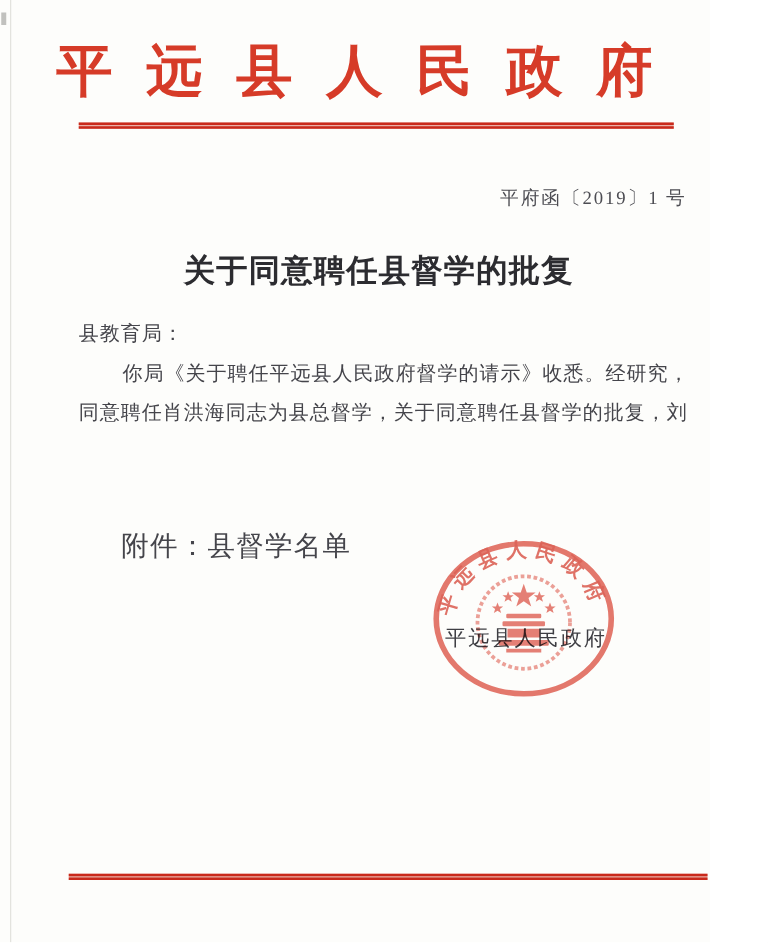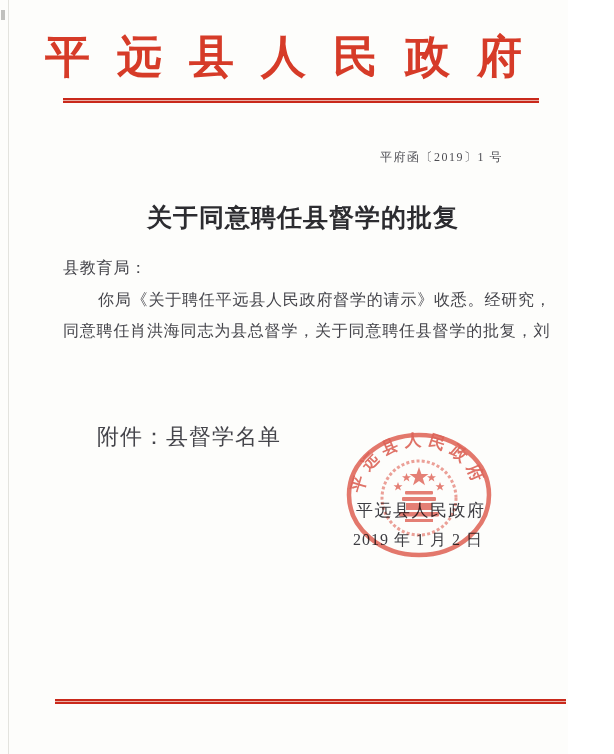--- a/index.html
+++ b/index.html
@@ -54,23 +54,23 @@
     height: 1px;
     background: #e9b0a6;
     border-top: 2px solid #c9291b;
     border-bottom: 2px solid #c9291b;
   }
   .red-rule.top    { left: 63px; top: 98px;  width: 476px; }
   .red-rule.bottom { left: 55px; top: 699px; width: 511px; }
 
   .doc-number {
     position: absolute;
-    left: 380px;
+    left: 400px;
     top: 149px;
-    font-size: 12px;
+    font-size: 15px;
     letter-spacing: 1.5px;
     color: #4c4c52;
     white-space: nowrap;
   }
   .doc-title {
     position: absolute;
     top: 201px;
     left: 0;
     right: 0;
     margin: 0;
@@ -156,21 +156,20 @@
   <div class="doc-body">
     <div class="line">县教育局：</div>
     <div class="line indent">你局《关于聘任平远县人民政府督学的请示》收悉。经研究，</div>
     <div class="line">同意聘任肖洪海同志为县总督学，关于同意聘任县督学的批复，刘</div>
   </div>
 
   <div class="attachment">附件：县督学名单</div>
 
   <div class="issuer-signature">平远县人民政府</div>
 
-  <div class="issue-date">2019 年 1 月 2 日</div>
 
   <svg class="official-seal" viewBox="0 0 154 130" xmlns="http://www.w3.org/2000/svg">
     <defs>
       <path id="sealArc" d="M 26,85 A 56,50 0 1 1 128,85" fill="none"></path>
     </defs>
 
     <ellipse cx="77" cy="64" rx="70" ry="60" fill="none" stroke="#dc4a3c" stroke-width="4.5" opacity="0.88"></ellipse>
 
     <text font-size="16.5" font-weight="bold" fill="#d8473a" opacity="0.9" letter-spacing="6" font-family="Liberation Serif, DejaVu Serif, serif">
       <textPath href="#sealArc" startOffset="11%">平远县人民政府</textPath>

